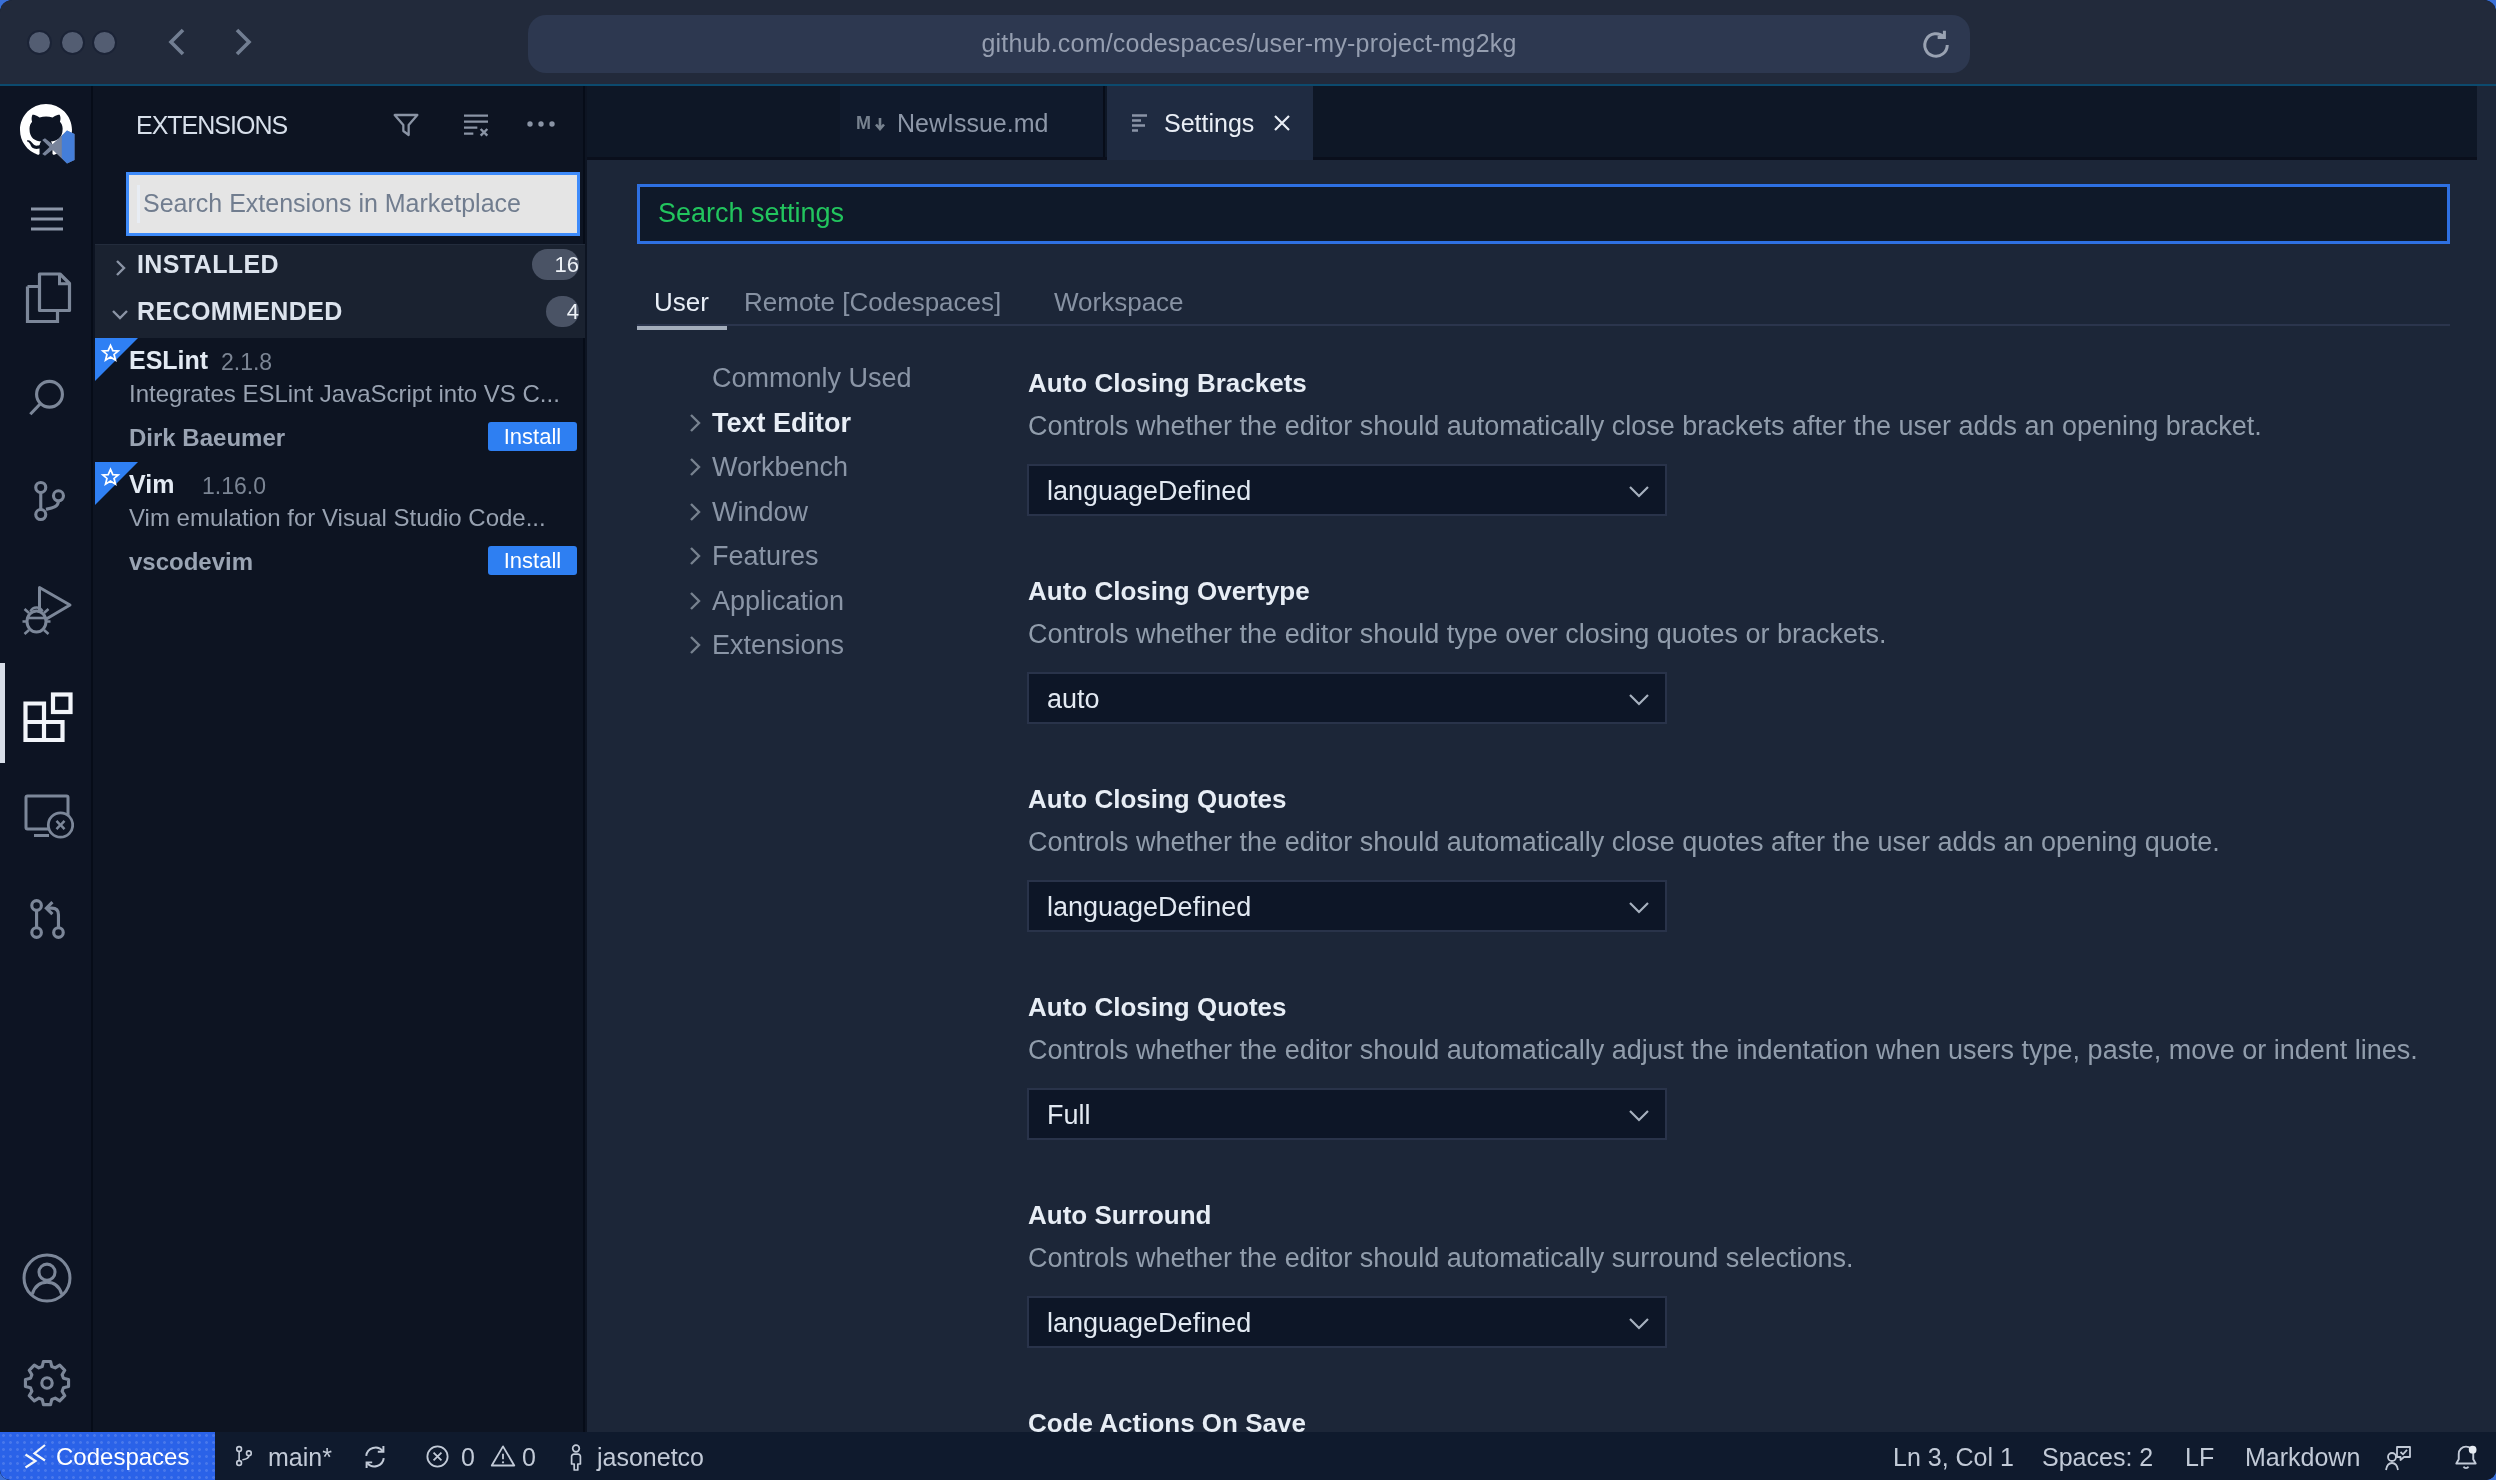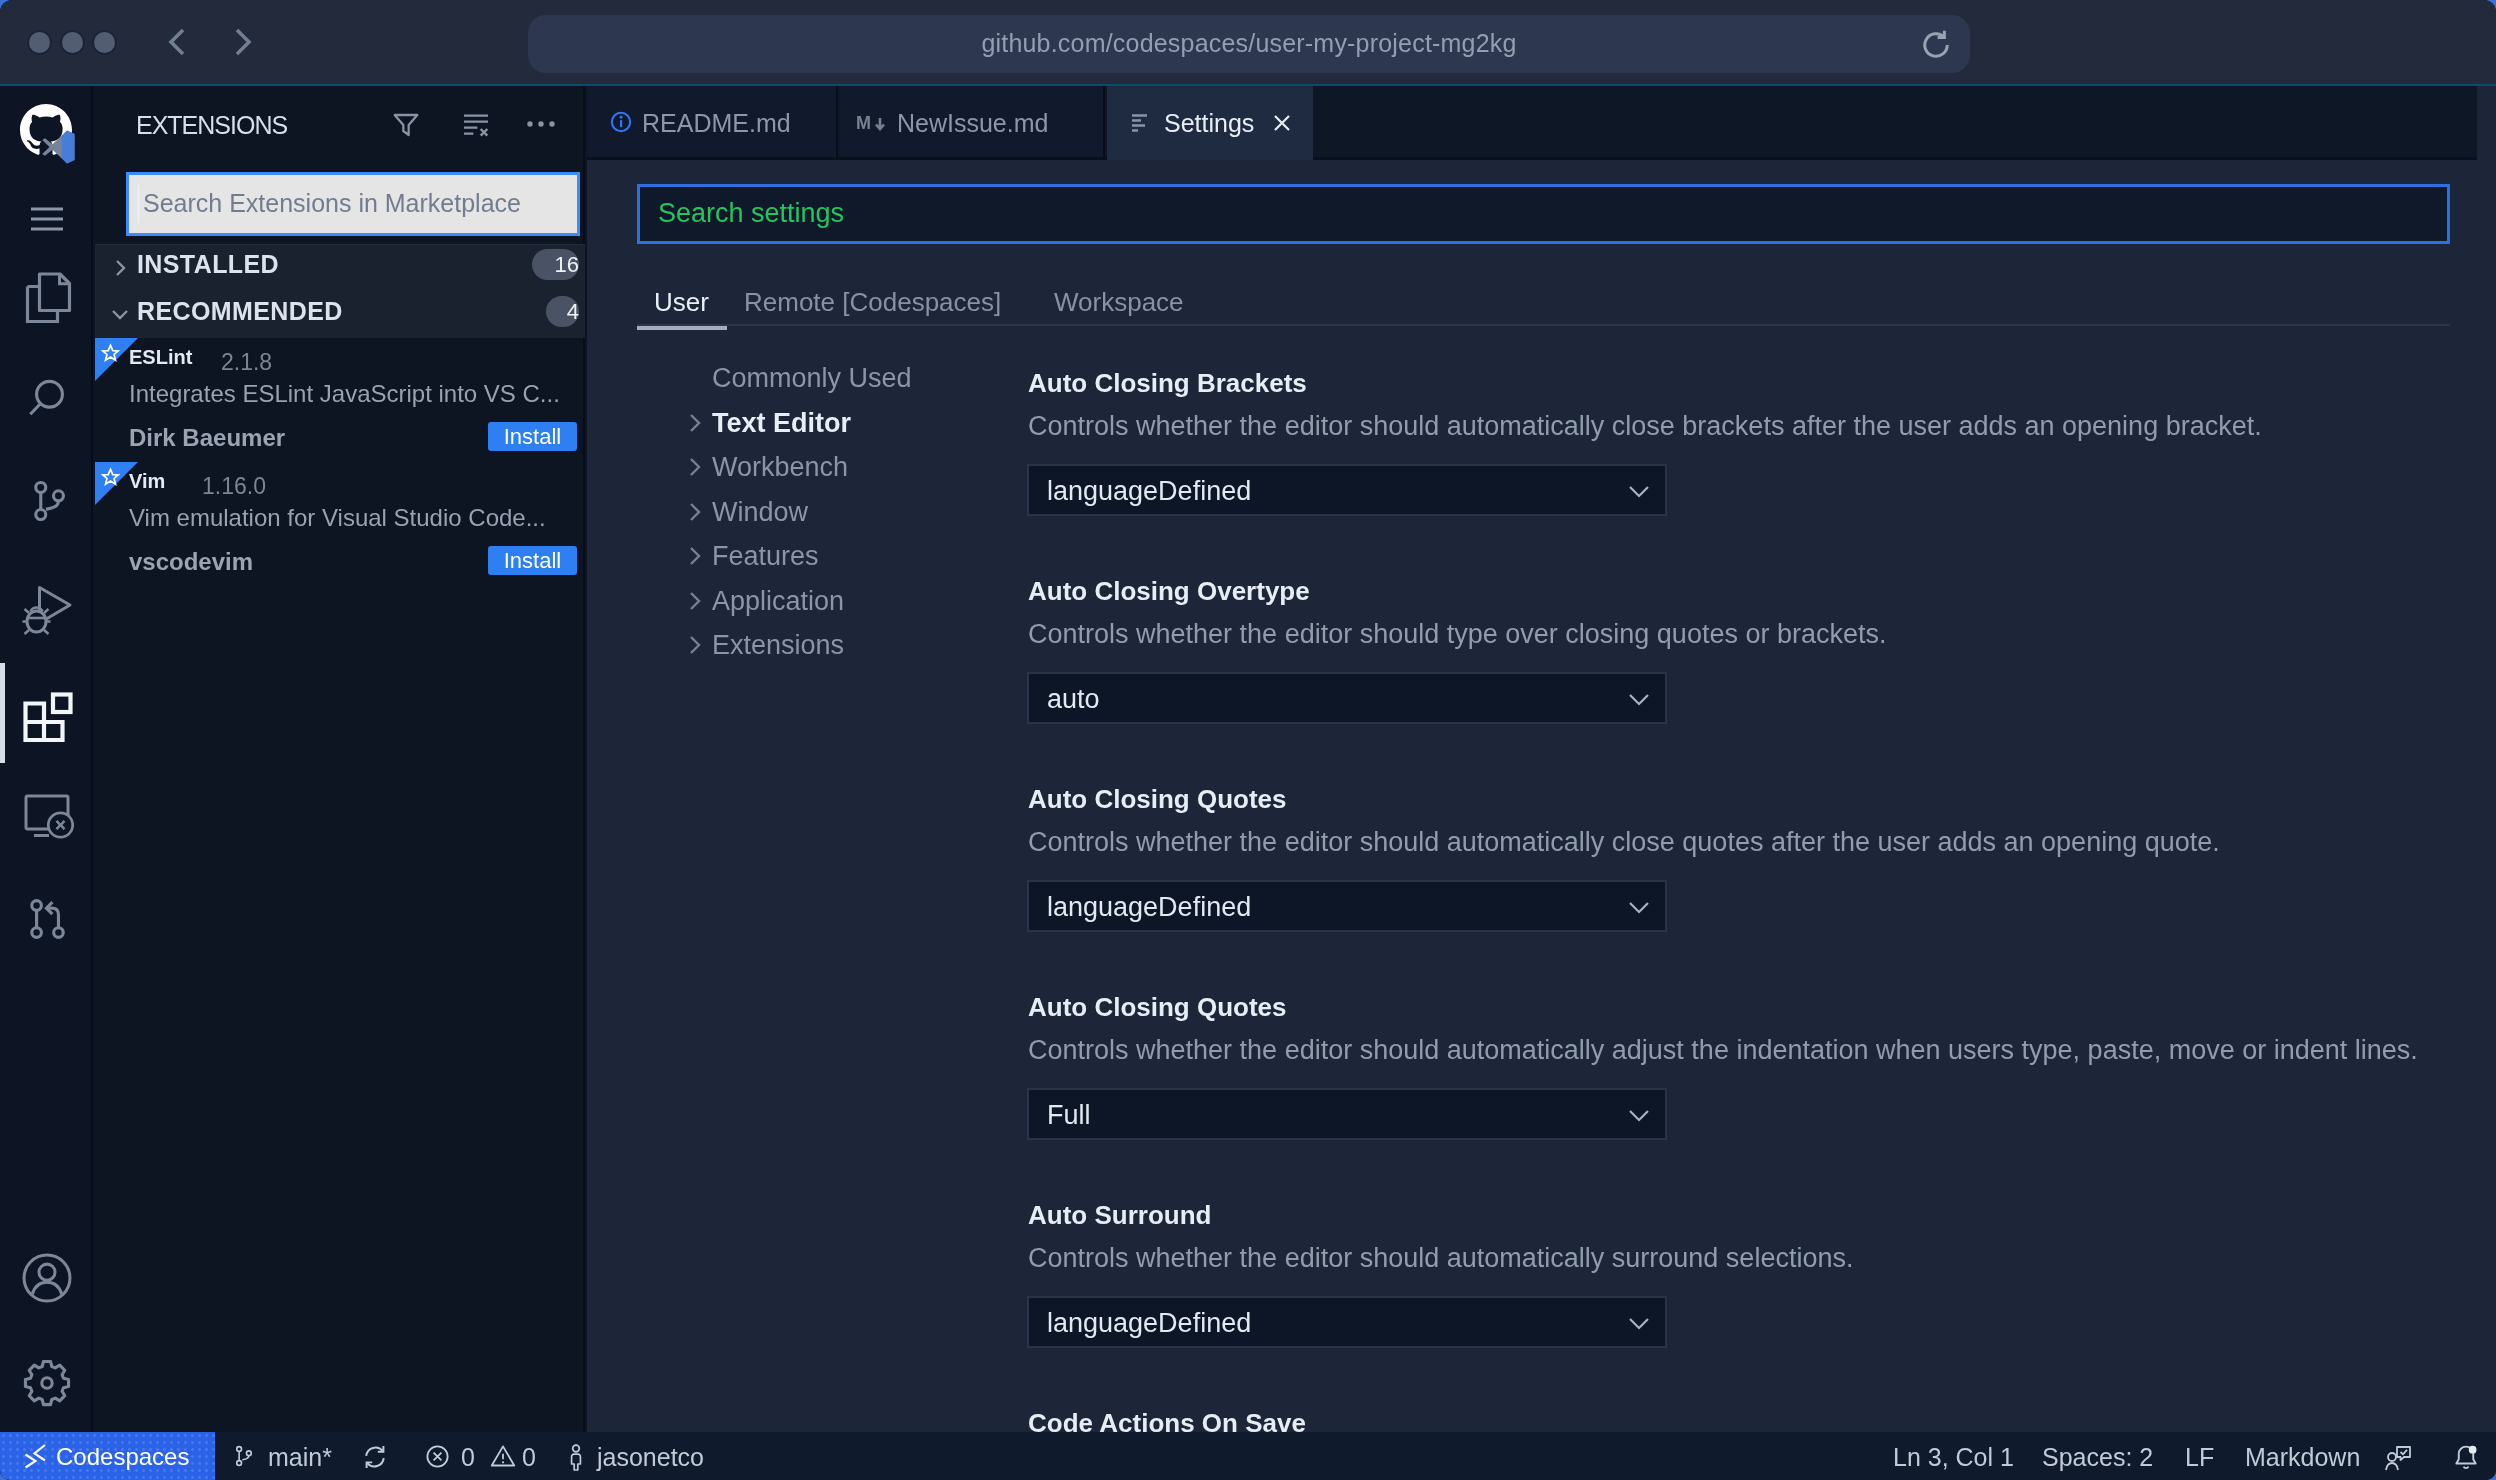--- a/index.html
+++ b/index.html
@@ -37,21 +37,21 @@
               background:#1a2230; border-top:1px solid #232c3c; }
   .secrow { position:absolute; left:0; width:490px; height:47px; }
   .secrow .chev { position:absolute; left:14px; top:12px; }
   .secrow .lbl { position:absolute; left:42px; top:5px; font-size:25px; font-weight:bold;
                  color:#dce3ed; letter-spacing:0.4px;text-align:right; }
   .badge { position:absolute; top:4px; background:#4a5365; border-radius:16px; height:31px;
            color:#eef2f7; font-size:22px; text-align:right; line-height:31px; }
   .ribbon { position:absolute; left:0; width:0; height:0;
             border-top:43px solid #2f80f4; border-right:43px solid transparent; }
   .star { position:absolute; left:4px; }
-  .ext .name { font-size:20px; font-weight:bold; color:#e3eaf3; }
+  .ext .name { font-size:25px; font-weight:bold; color:#e3eaf3; }
   .ext .ver { font-size:23px; color:#7b8594; }
   .ext .desc { font-size:24px; color:#98a2b1; }
   .ext .author { font-size:24px; font-weight:bold; color:#9aa4b3; }
   .install { position:absolute; left:393px; width:89px; height:29px; background:#2e7ff2;
              border-radius:3px; color:#fff; font-size:22px; text-align:center; line-height:29px; }
   
   #tabstrip { position:absolute; left:0; top:0; width:1890px; height:74px; background:#0e1726;
               border-bottom:3px solid #0a0f1c; }
   .tab { position:absolute; top:0; height:71px; background:#101a2c; }
   .tab .tlabel { position:absolute; top:23px; font-size:25px; color:#8d97a8; }
@@ -224,28 +224,20 @@
           </svg>
         <span class="name" style="position:absolute;left:34px;top:8px">Vim</span>
         <span class="ver" style="position:absolute;left:107px;top:11px">1.16.0</span>
         <div class="desc" style="position:absolute;left:34px;top:42px;width:452px;white-space:nowrap;overflow:hidden">Vim emulation for Visual Studio Code...</div>
         <div class="author" style="position:absolute;left:34px;top:86px">vscodevim</div>
         <div class="install" style="top:84px">Install</div>
       </div>
     </div>
     <div id="editor">
       <div id="tabstrip">
-        <div class="tab" style="left:0;width:251px;border-right:2px solid #070d19">
-          <svg class="abs" style="left:23px;top:25px" width="22" height="22" viewBox="0 0 24 24">
-            <circle cx="12" cy="12" r="10" stroke="#3079f6" stroke-width="2.2" fill="none"></circle>
-            <rect x="10.9" y="10" width="2.4" height="7.5" fill="#3079f6"></rect>
-            <circle cx="12.1" cy="6.9" r="1.6" fill="#3079f6"></circle>
-          </svg>
-          <div class="tlabel" style="left:55px">README.md</div>
-        </div>
         <div class="tab" style="left:253px;width:265px;border-right:2px solid #070d19">
           <svg class="abs" style="left:16px;top:26px" width="40" height="24" viewBox="0 0 40 24">
             <text x="0" y="17" font-family="Liberation Sans" font-weight="bold" font-size="18" fill="#77828f">M</text>
             <path d="M24 6 L24 16 M20 12.5 L24 17 L28 12.5" stroke="#77828f" stroke-width="2.6" fill="none"></path>
           </svg>
           <div class="tlabel" style="left:57px">NewIssue.md</div>
         </div>
         <div class="tab" id="tab-settings" style="left:520px;width:206px">
           <svg class="abs" style="left:23px;top:25px" width="24" height="24" viewBox="0 0 24 24">
             <path d="M2 4.5 H17 M2 9.5 H11 M2 14.5 H15 M2 19.5 H8" stroke="#8a94a6" stroke-width="2.6"></path>

